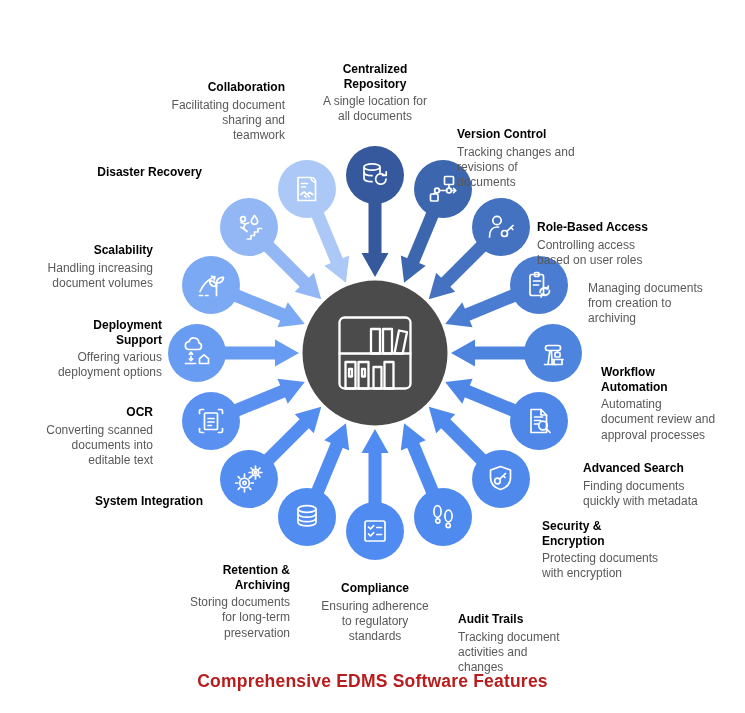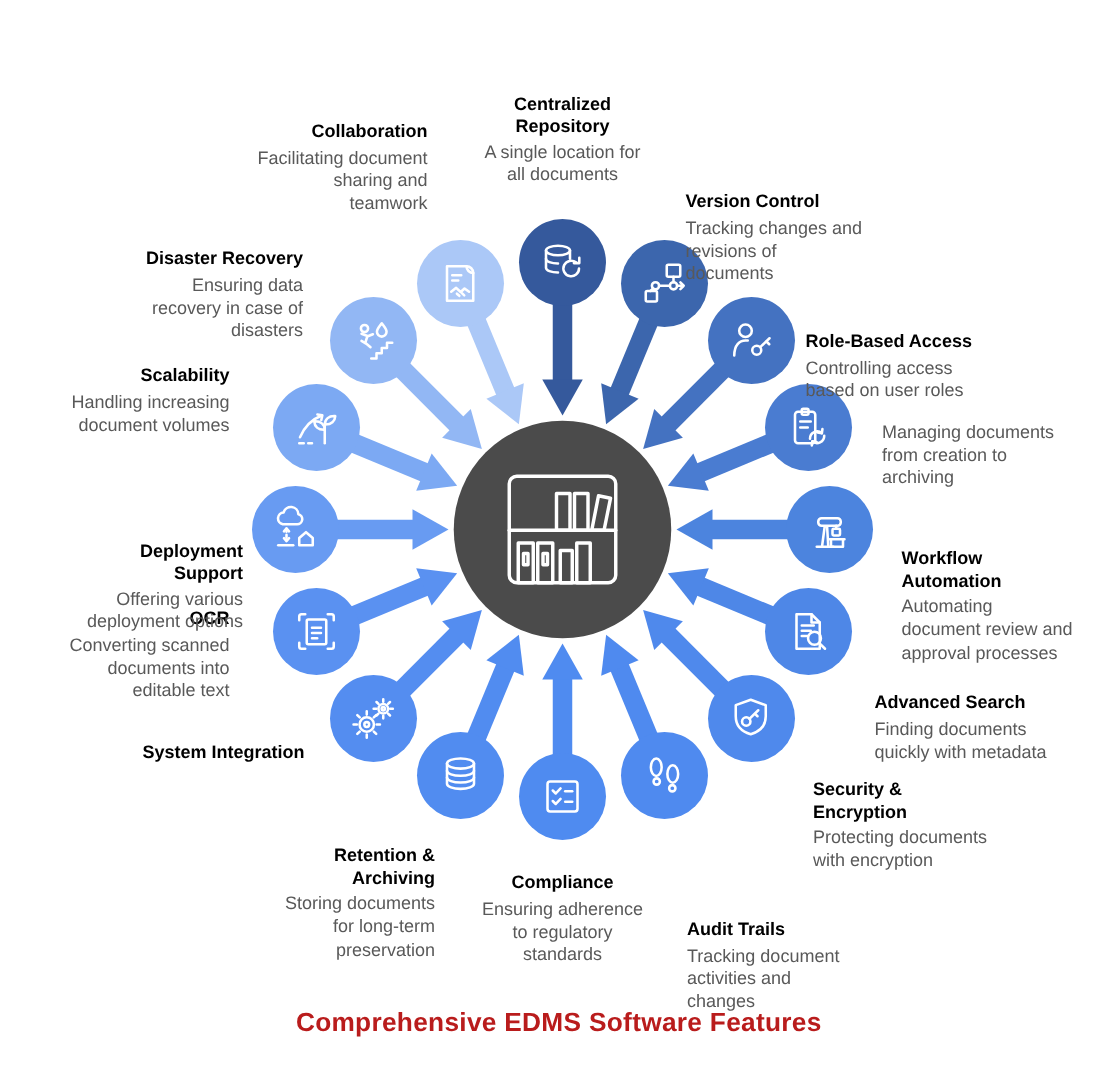--- a/index.html
+++ b/index.html
@@ -298,36 +298,33 @@
 </div>
 <div class="label a-right" style="left:60px;top:494px;width:143px;">
   <div class="t">System Integration</div>
 </div>
 <div class="label a-right" style="left:33px;top:405px;width:120px;">
   <div class="t">OCR</div>
   <div class="d">Converting scanned
 documents into
 editable text</div>
 </div>
-<div class="label a-right" style="left:20px;top:318px;width:142px;margin-top:42px;">
+<div class="label a-right" style="left:20px;top:318px;width:142px;">
   <div class="t">Deployment
 Support</div>
   <div class="d">Offering various
 deployment options</div>
 </div>
 <div class="label a-right" style="left:21px;top:243px;width:132px;">
   <div class="t">Scalability</div>
   <div class="d">Handling increasing
 document volumes</div>
 </div>
 <div class="label a-right" style="left:60px;top:165px;width:142px;">
   <div class="t">Disaster Recovery</div>
-  <div class="d">Ensuring data
-recovery in case of
-disasters</div>
 </div>
 <div class="label a-right" style="left:143px;top:80px;width:142px;">
   <div class="t">Collaboration</div>
   <div class="d">Facilitating document
 sharing and
 teamwork</div>
 </div>
 
 <div class="main-title">Comprehensive EDMS Software Features</div>
 

